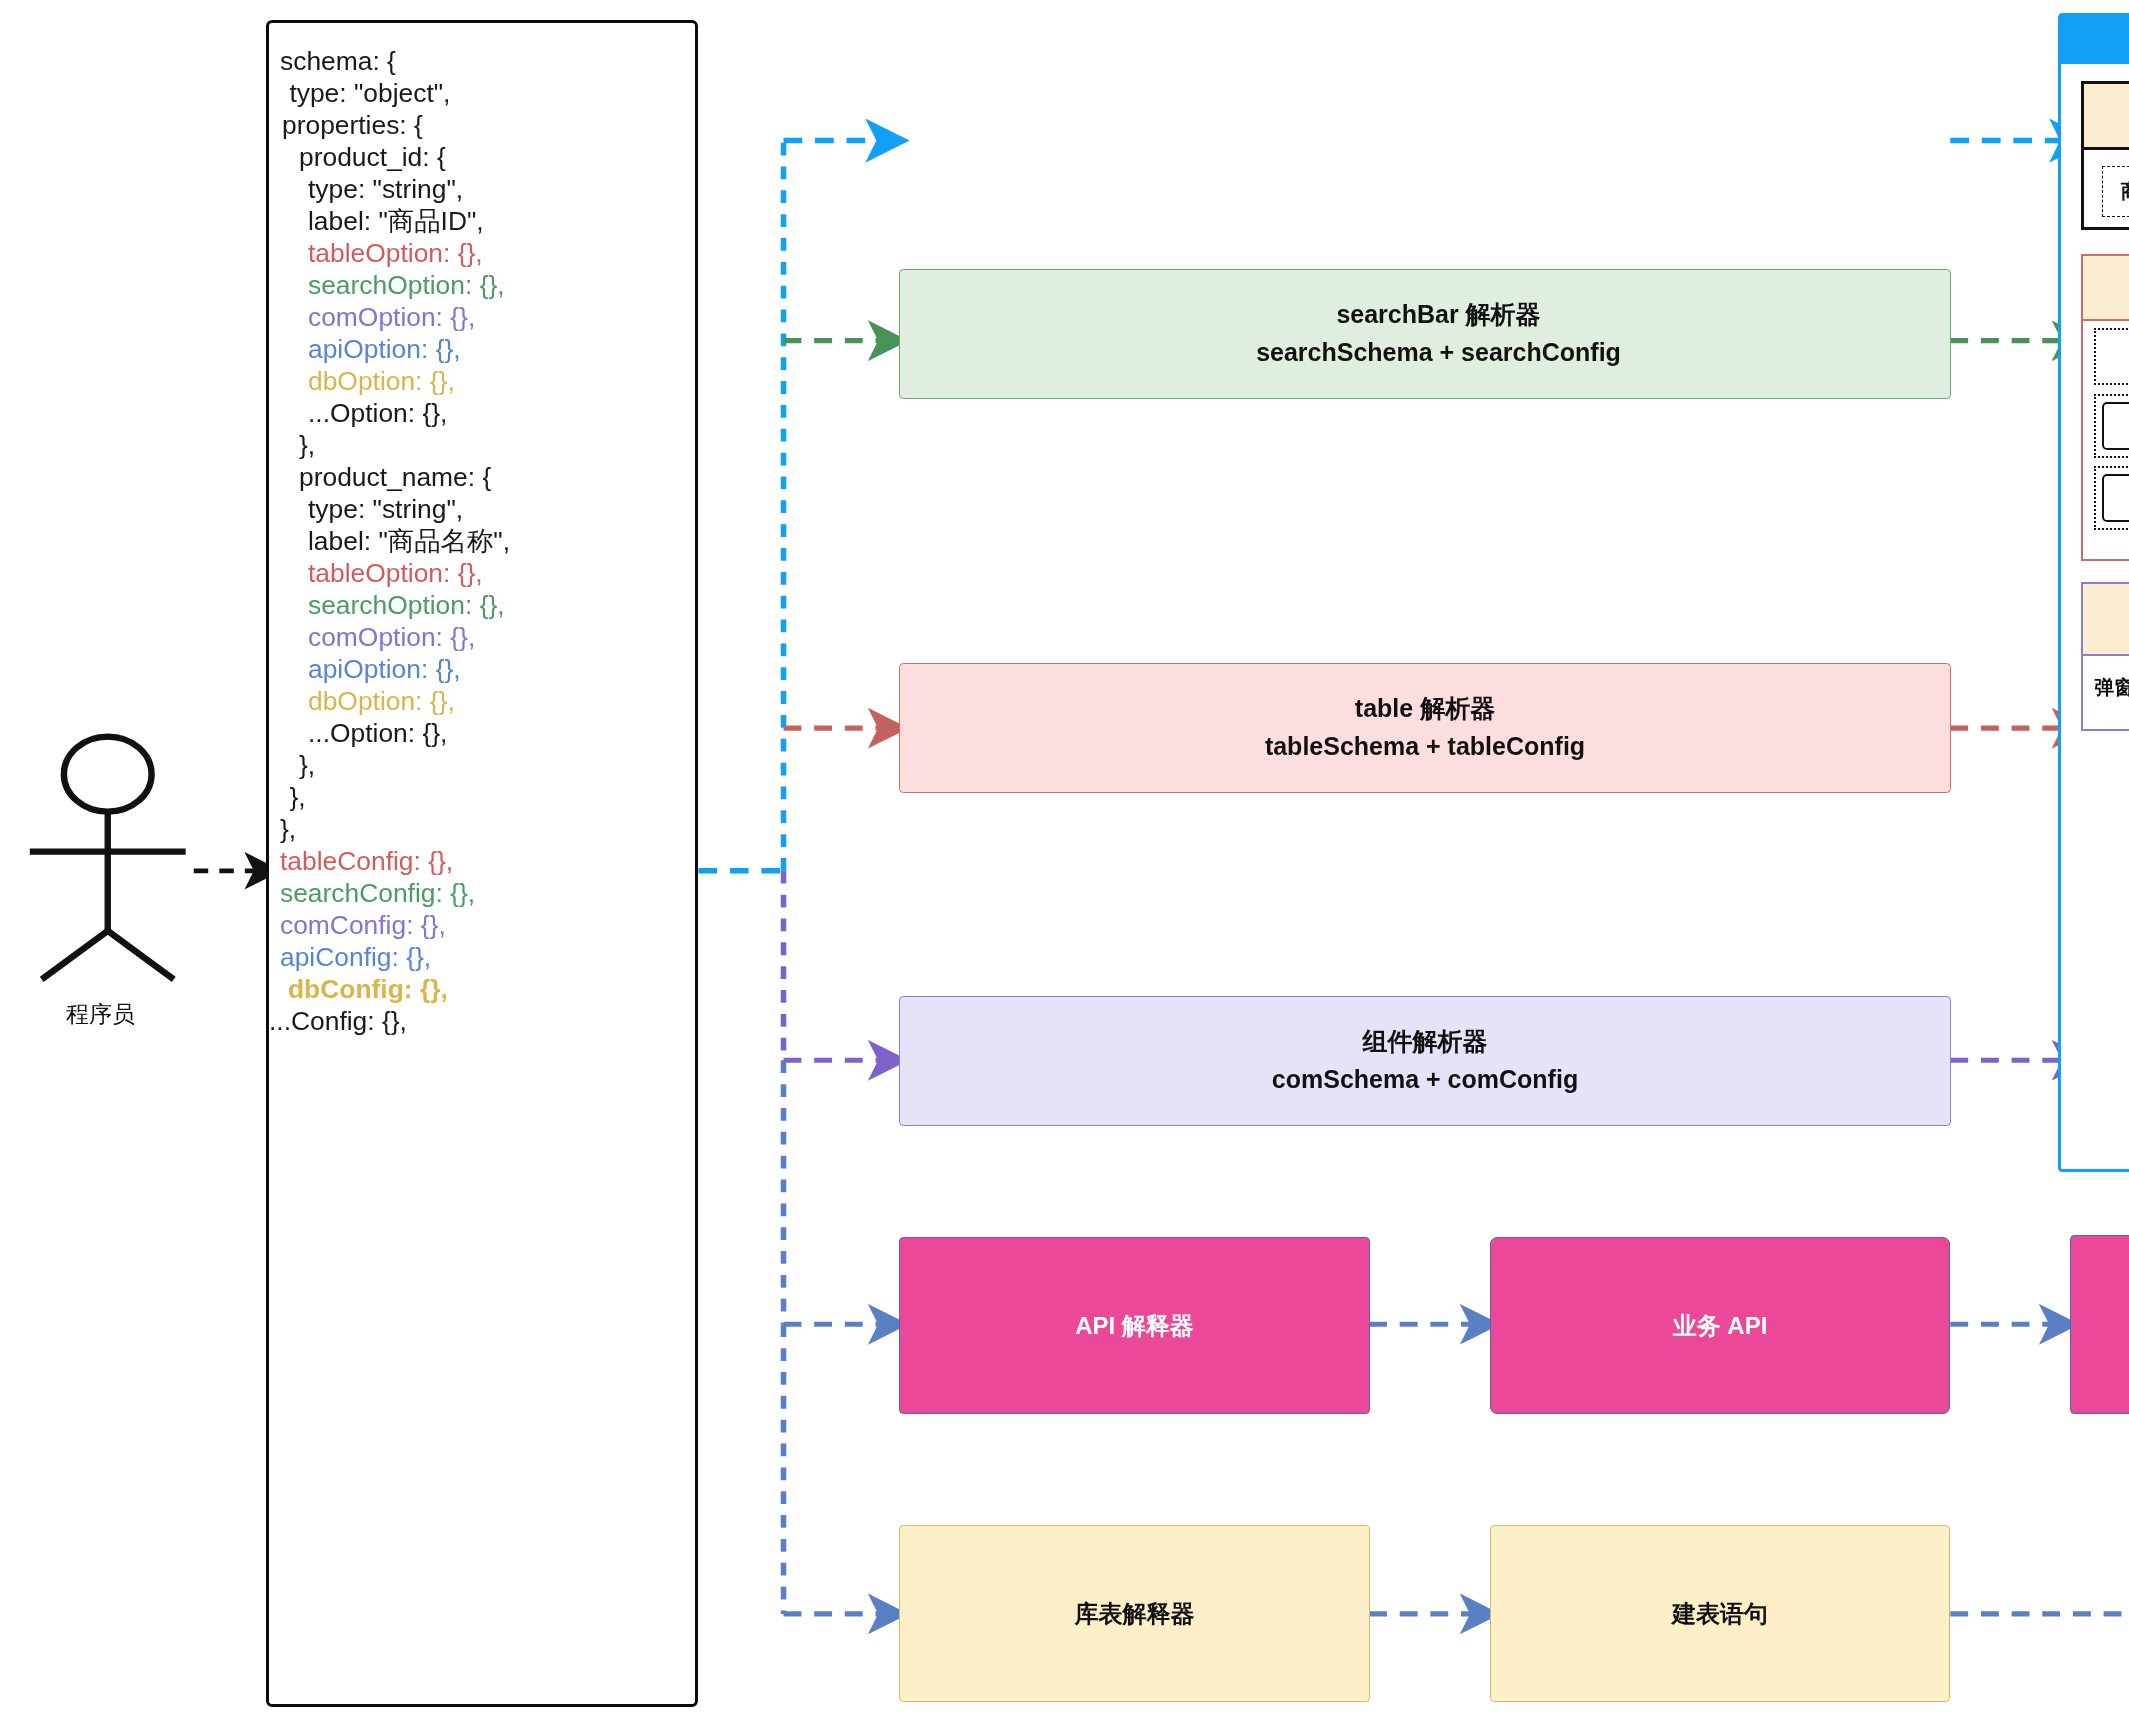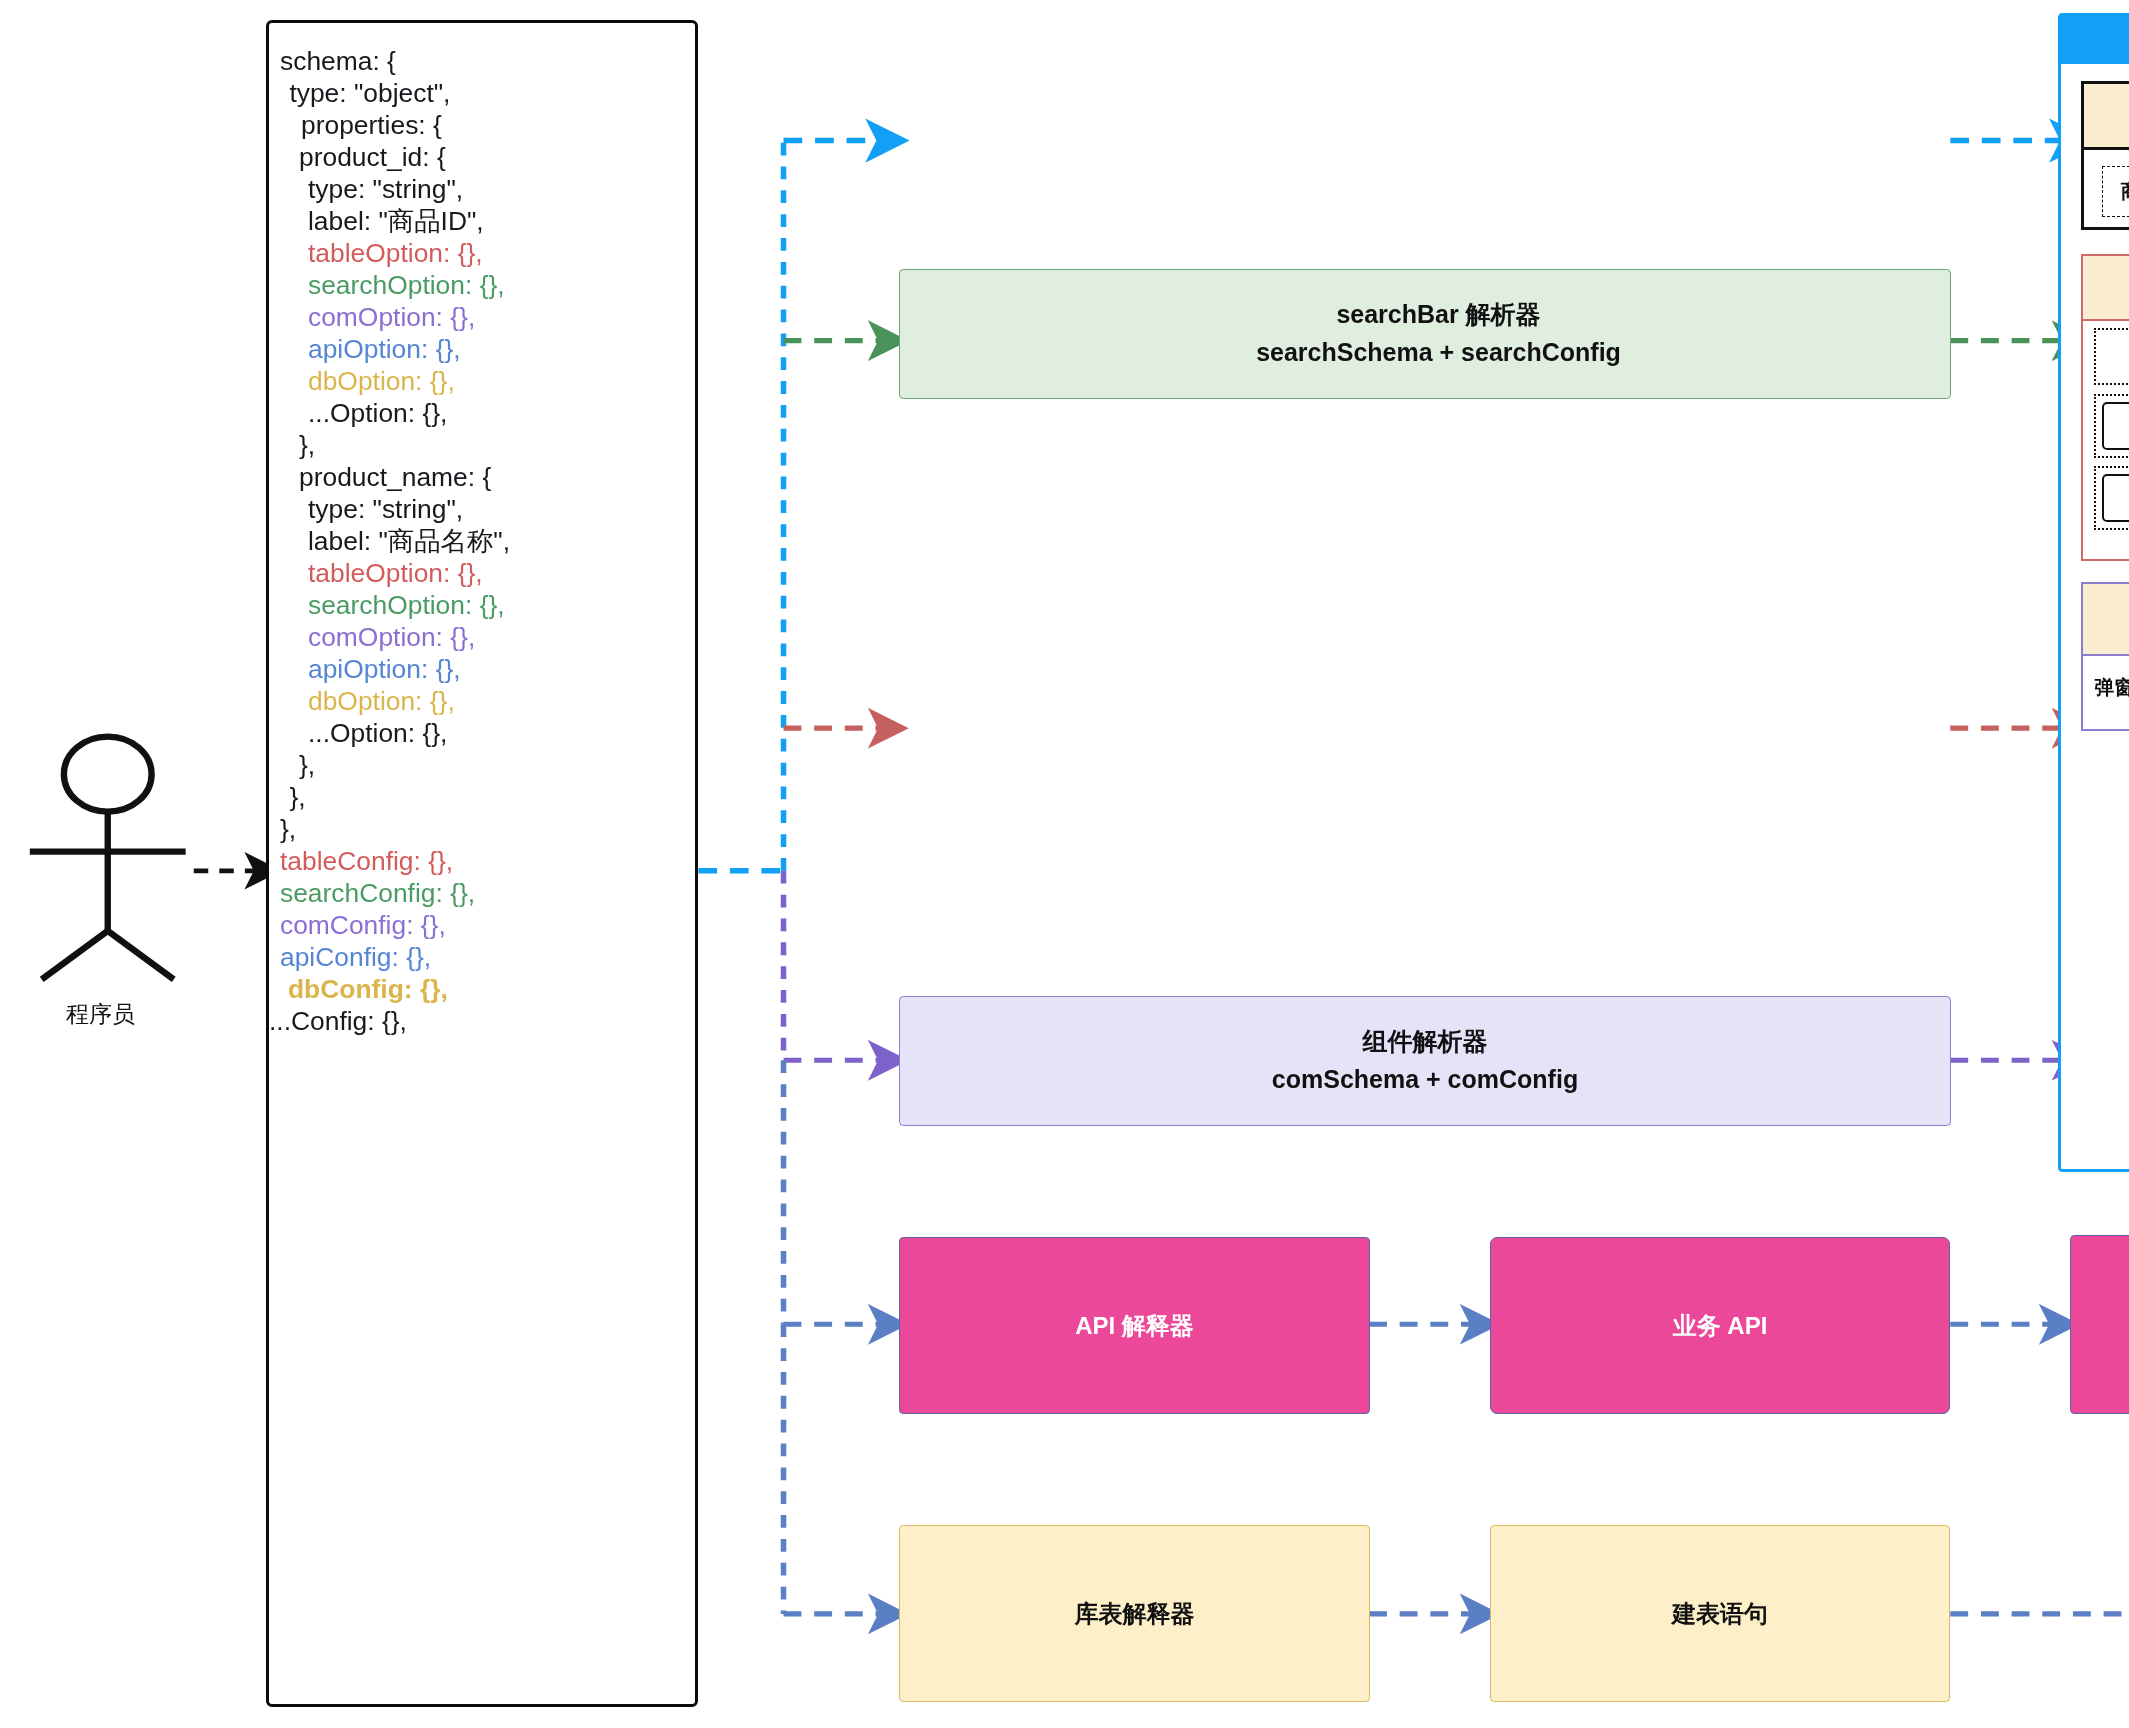--- a/index.html
+++ b/index.html
@@ -128,21 +128,21 @@
       <path d="M253,2186 L98,2300 M253,2186 L408,2300" stroke="#111" stroke-width="15" fill="none"></path>
     </g>
   </svg>
 
   <div class="actor-label" style="left:66px;top:999px;">程序员</div>
 
   <div id="schema-panel">
     <div id="schema-lines">
         <div class="code-line " style="padding-left: 11px;">schema: {</div>
         <div class="code-line " style="padding-left: 20.4px;">type: "object",</div>
-        <div class="code-line " style="padding-left: 32px;">properties: {</div>
+        <div class="code-line " style="padding-left: 13px;">properties: {</div>
         <div class="code-line " style="padding-left: 30px;">product_id: {</div>
         <div class="code-line " style="padding-left: 39px;">type: "string",</div>
         <div class="code-line " style="padding-left: 39px;">label: "商品ID",</div>
         <div class="code-line c-red" style="padding-left: 39px;">tableOption: {},</div>
         <div class="code-line c-green" style="padding-left: 39px;">searchOption: {},</div>
         <div class="code-line c-purple" style="padding-left: 39px;">comOption: {},</div>
         <div class="code-line c-blue" style="padding-left: 39px;">apiOption: {},</div>
         <div class="code-line c-gold" style="padding-left: 39px;">dbOption: {},</div>
         <div class="code-line " style="padding-left: 39px;">...Option: {},</div>
         <div class="code-line " style="padding-left: 30px;">},</div>
@@ -166,20 +166,24 @@
         <div class="code-line " style="">...Config: {},</div>
       </div>
   </div>
 
 
   <div class="box parser p-green" style="left:899px;top:269px;width:1052px;height:130px;">
     <div class="l1">searchBar 解析器</div>
     <div class="l2">searchSchema + searchConfig</div>
   </div>
 
+  <div class="box parser p-red" style="left:899px;top:663px;width:1052px;height:130px;">
+    <div class="l1">table 解析器</div>
+    <div class="l2">tableSchema + tableConfig</div>
+  </div>
 
   <div class="box parser p-purple" style="left:899px;top:996px;width:1052px;height:130px;">
     <div class="l1">组件解析器</div>
     <div class="l2">comSchema + comConfig</div>
   </div>
 
   <div class="box parser p-indigo" style="left:899px;top:1237px;width:471px;height:177px;">
     <div class="mid-single">API 解释器</div>
   </div>
   <div class="box parser p-indigo" style="left:1490px;top:1237px;width:460px;height:177px;border-radius:7px;">

